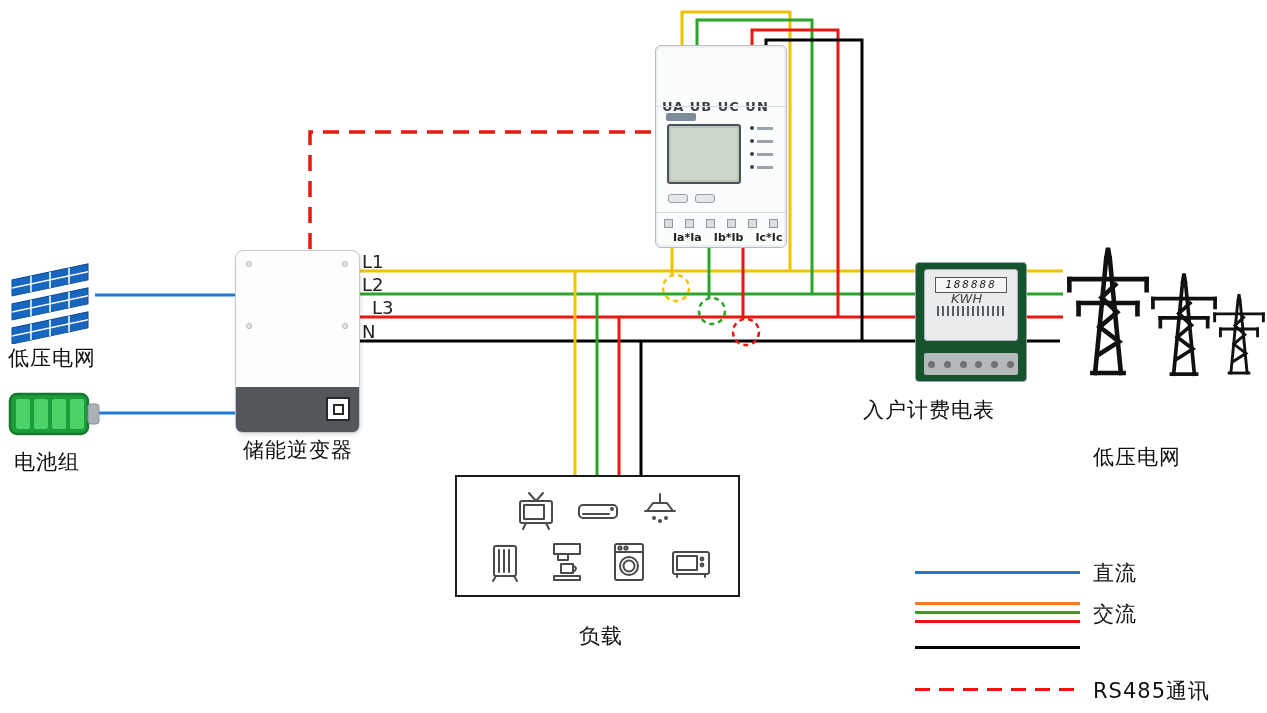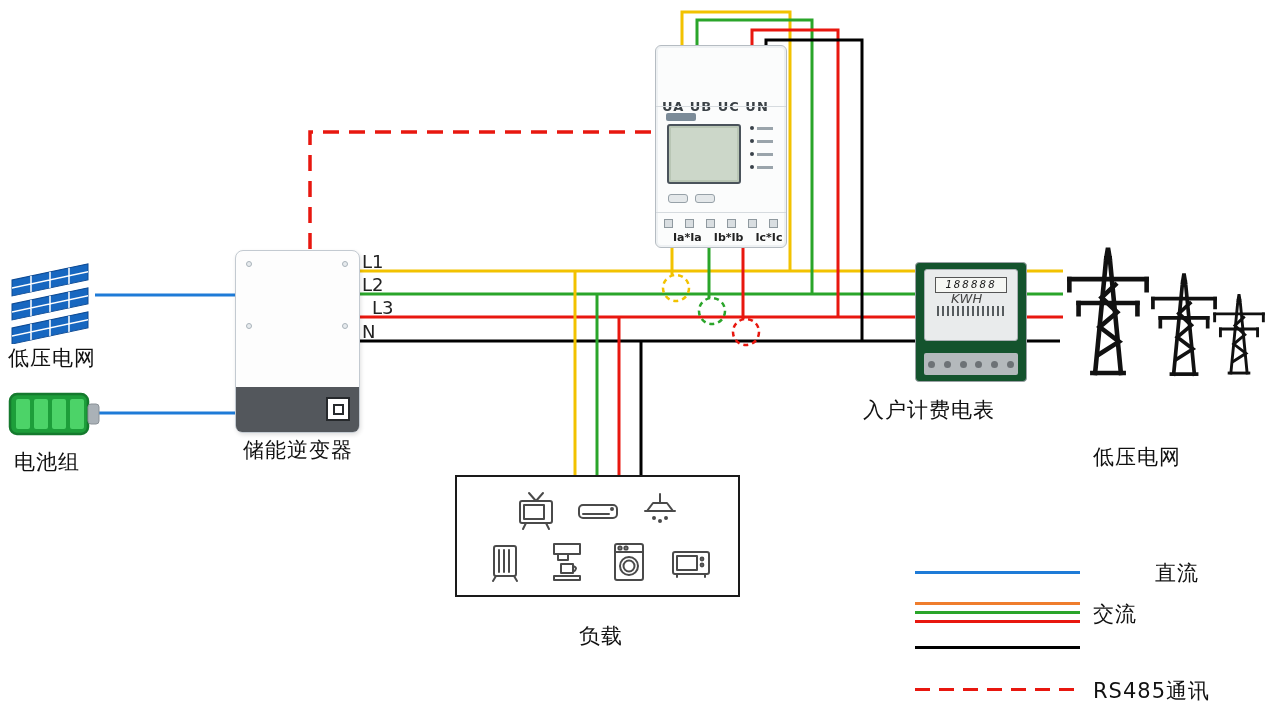--- a/index.html
+++ b/index.html
@@ -265,21 +265,21 @@
           <rect x="9" y="16" width="20" height="14"></rect>
         <circle cx="34" cy="19" r="1.4"></circle>
           <circle cx="34" cy="25" r="1.4"></circle>
           <path d="M9 34 V37 M37 34 V37"></path>
       </svg>
     </div>
   </div>
   <div class="lbl" style="left:579px;top:622px;font-family:Liberation Serif, serif;">负载</div>
 
   <div class="leg-line" style="top:571px;background:#1e7bd7;"></div>
-  <div class="lbl" style="left:1155px;top:559px;">直流</div>
+  <div class="lbl" style="left:1093px;top:559px;">直流</div>
 
   <div class="leg-line" style="top:602px;background:#ef7d2d;"></div>
   <div class="leg-line" style="top:611px;background:#2aa52a;"></div>
   <div class="leg-line" style="top:620px;background:#e8170f;"></div>
   <div class="lbl" style="left:1093px;top:600px;">交流</div>
 
   <div class="leg-line" style="top:646px;background:#000;"></div>
 
   <div class="leg-dash" style="top:688px;"></div>
   <div class="lbl" style="left:1093px;top:677px;">RS485通讯</div>

